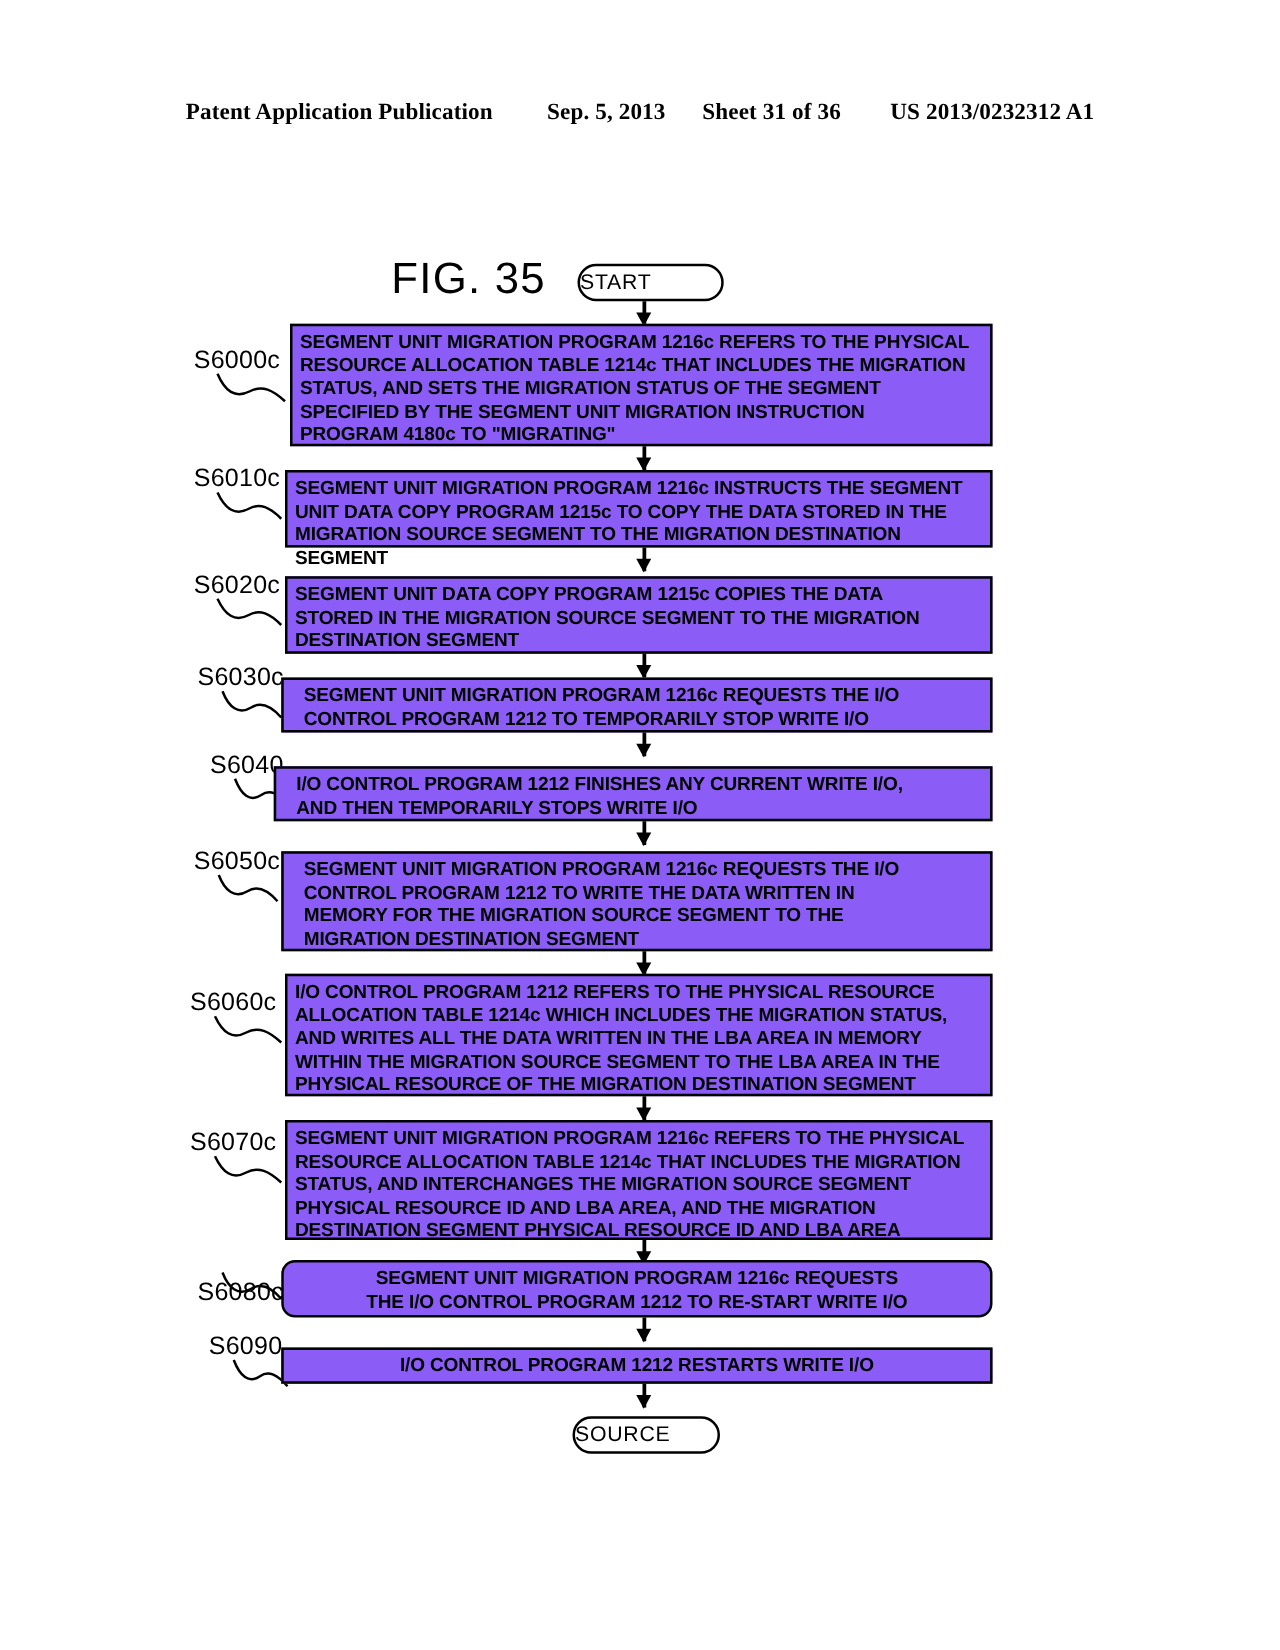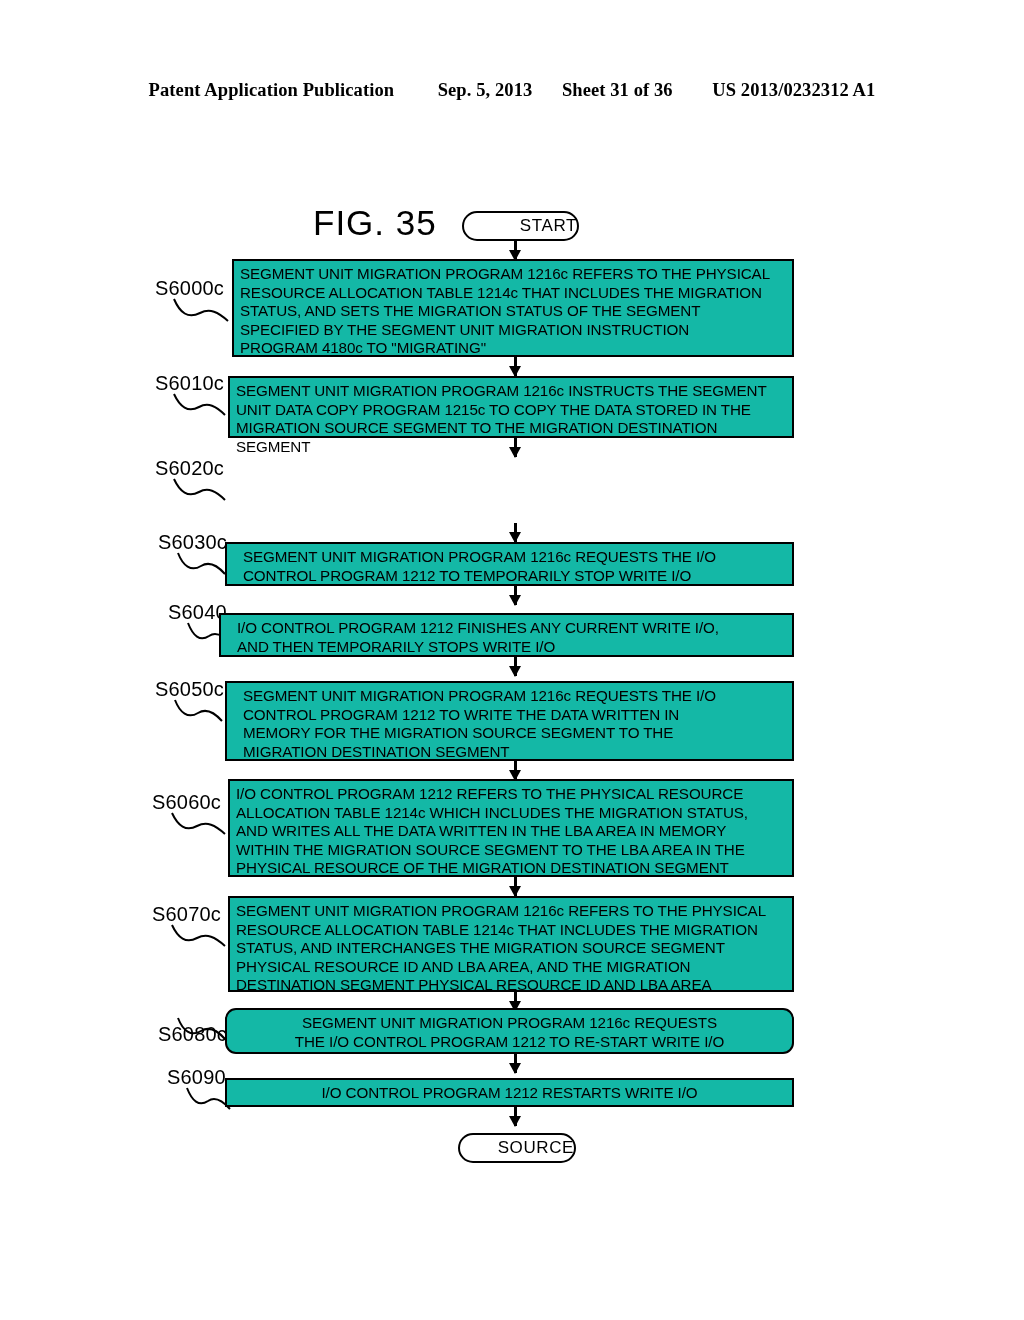--- a/index.html
+++ b/index.html
@@ -55,37 +55,38 @@
   }
 
   
   .terminator {
     position: absolute;
     border: 2.5px solid #000;
     border-radius: 40px;
     background: #fff;
     display: flex;
     align-items: center;
-    justify-content: flex-end;
+    justify-content: flex-start;
     font-size: 17px;
     letter-spacing: 0.6px;
     box-sizing: border-box;
   }
 
   
   .step-box {
     position: absolute;
     border: 2.5px solid #000;
-    background: #14b8a6;
+    background: #8b5cf6;
     box-sizing: border-box;
     font-size: 15.2px;
     line-height: 18.6px;
     letter-spacing: -0.1px;
     padding: 4px 6px 3px 6px;
     white-space: pre-line;
+    font-weight: bold;
   }
   .step-box.centered {
     text-align: center;
     padding-left: 10px;
     padding-right: 10px;
   }
   .step-box.indent {
     padding-left: 16px;
   }
 
@@ -161,20 +162,23 @@
   </svg>
   <div class="step-box" style="left:228px; top:376px; width:566px; height:62px;">SEGMENT UNIT MIGRATION PROGRAM 1216c INSTRUCTS THE SEGMENT
 UNIT DATA COPY PROGRAM 1215c TO COPY THE DATA STORED IN THE
 MIGRATION SOURCE SEGMENT TO THE MIGRATION DESTINATION SEGMENT</div>
   <div class="arrow" style="top:438px; height:19px;"></div>
 
   <div class="step-label" style="left:155px; top:457px;">S6020c</div>
   <svg class="leader" style="left:172px; top:477px;" width="56" height="26" viewBox="0 0 56 26">
     <path d="M2 2 C 8 15, 16 21, 27 15 C 36 10, 44 14, 53 23" fill="none" stroke="#000" stroke-width="2"></path>
   </svg>
+  <div class="step-box" style="left:228px; top:461px; width:566px; height:62px;">SEGMENT UNIT DATA COPY PROGRAM 1215c COPIES THE DATA
+STORED IN THE MIGRATION SOURCE SEGMENT TO THE MIGRATION
+DESTINATION SEGMENT</div>
   <div class="arrow" style="top:523px; height:19px;"></div>
 
   <div class="step-label" style="left:158px; top:531px;">S6030c</div>
   <svg class="leader" style="left:176px; top:551px;" width="52" height="26" viewBox="0 0 52 26">
     <path d="M2 2 C 7 15, 15 21, 25 15 C 33 10, 41 14, 49 23" fill="none" stroke="#000" stroke-width="2"></path>
   </svg>
   <div class="step-box indent" style="left:225px; top:542px; width:569px; height:44px;">SEGMENT UNIT MIGRATION PROGRAM 1216c REQUESTS THE I/O
 CONTROL PROGRAM 1212 TO TEMPORARILY STOP WRITE I/O</div>
   <div class="arrow" style="top:586px; height:19px;"></div>
 

